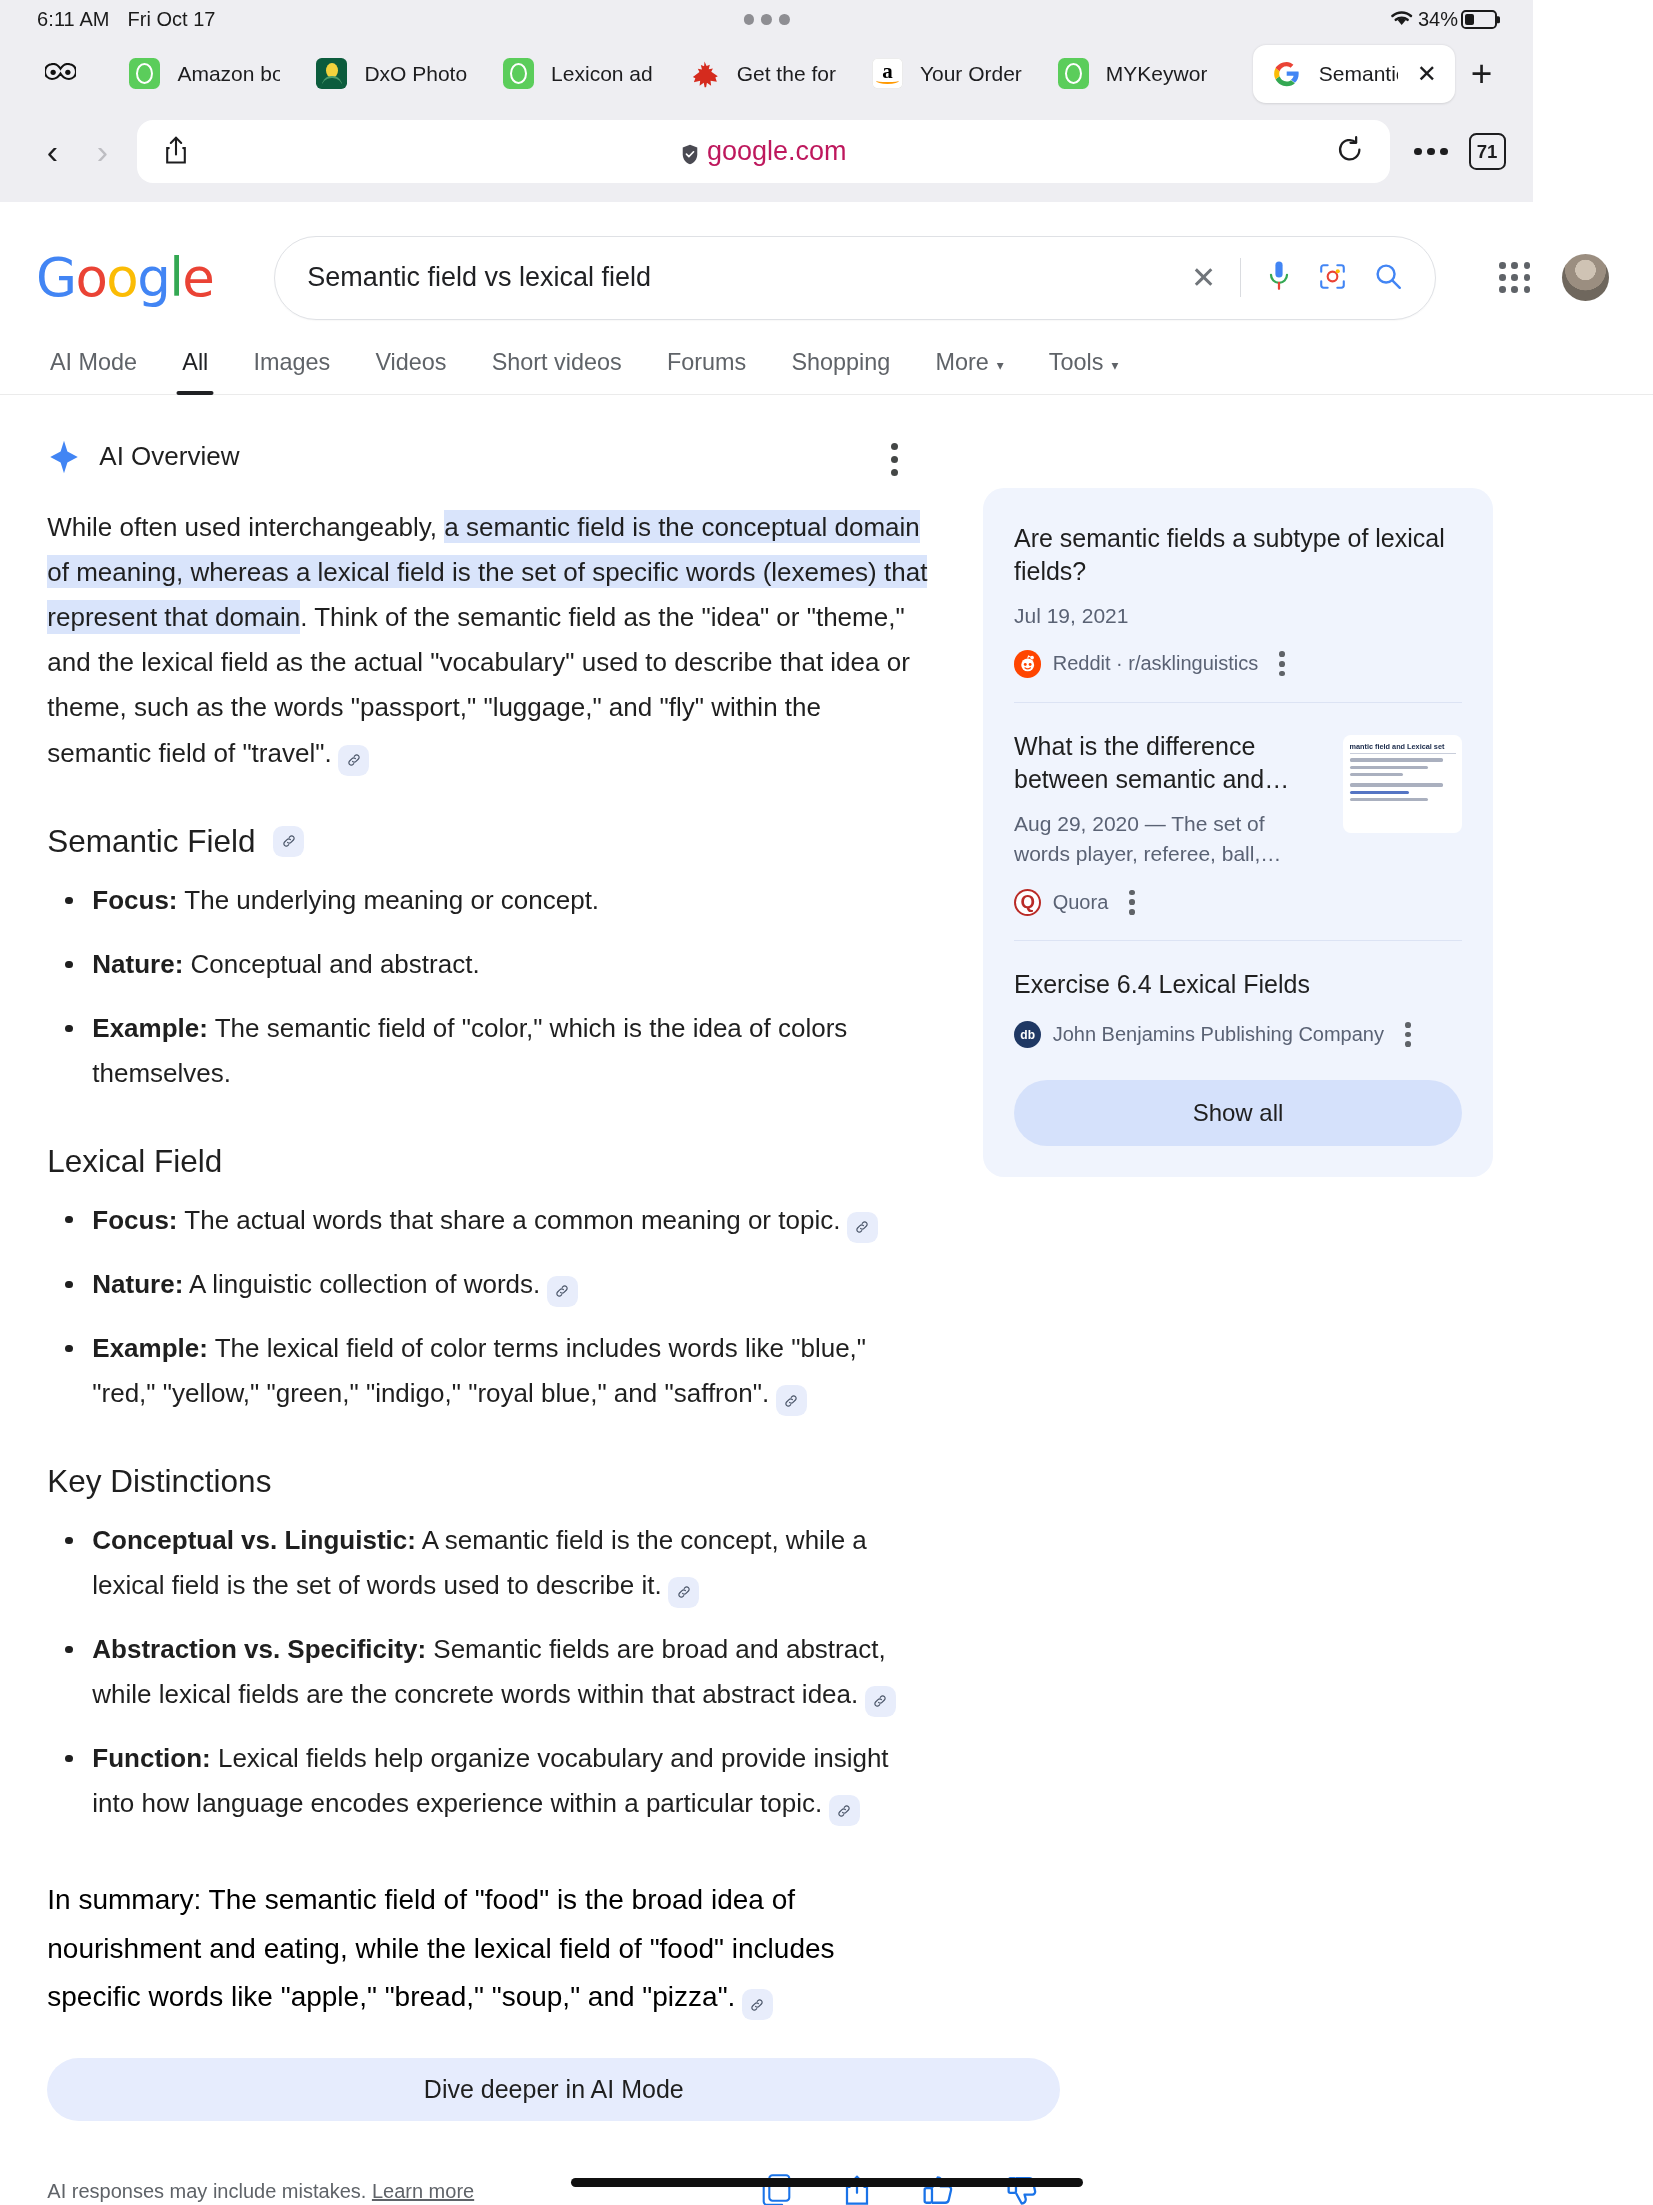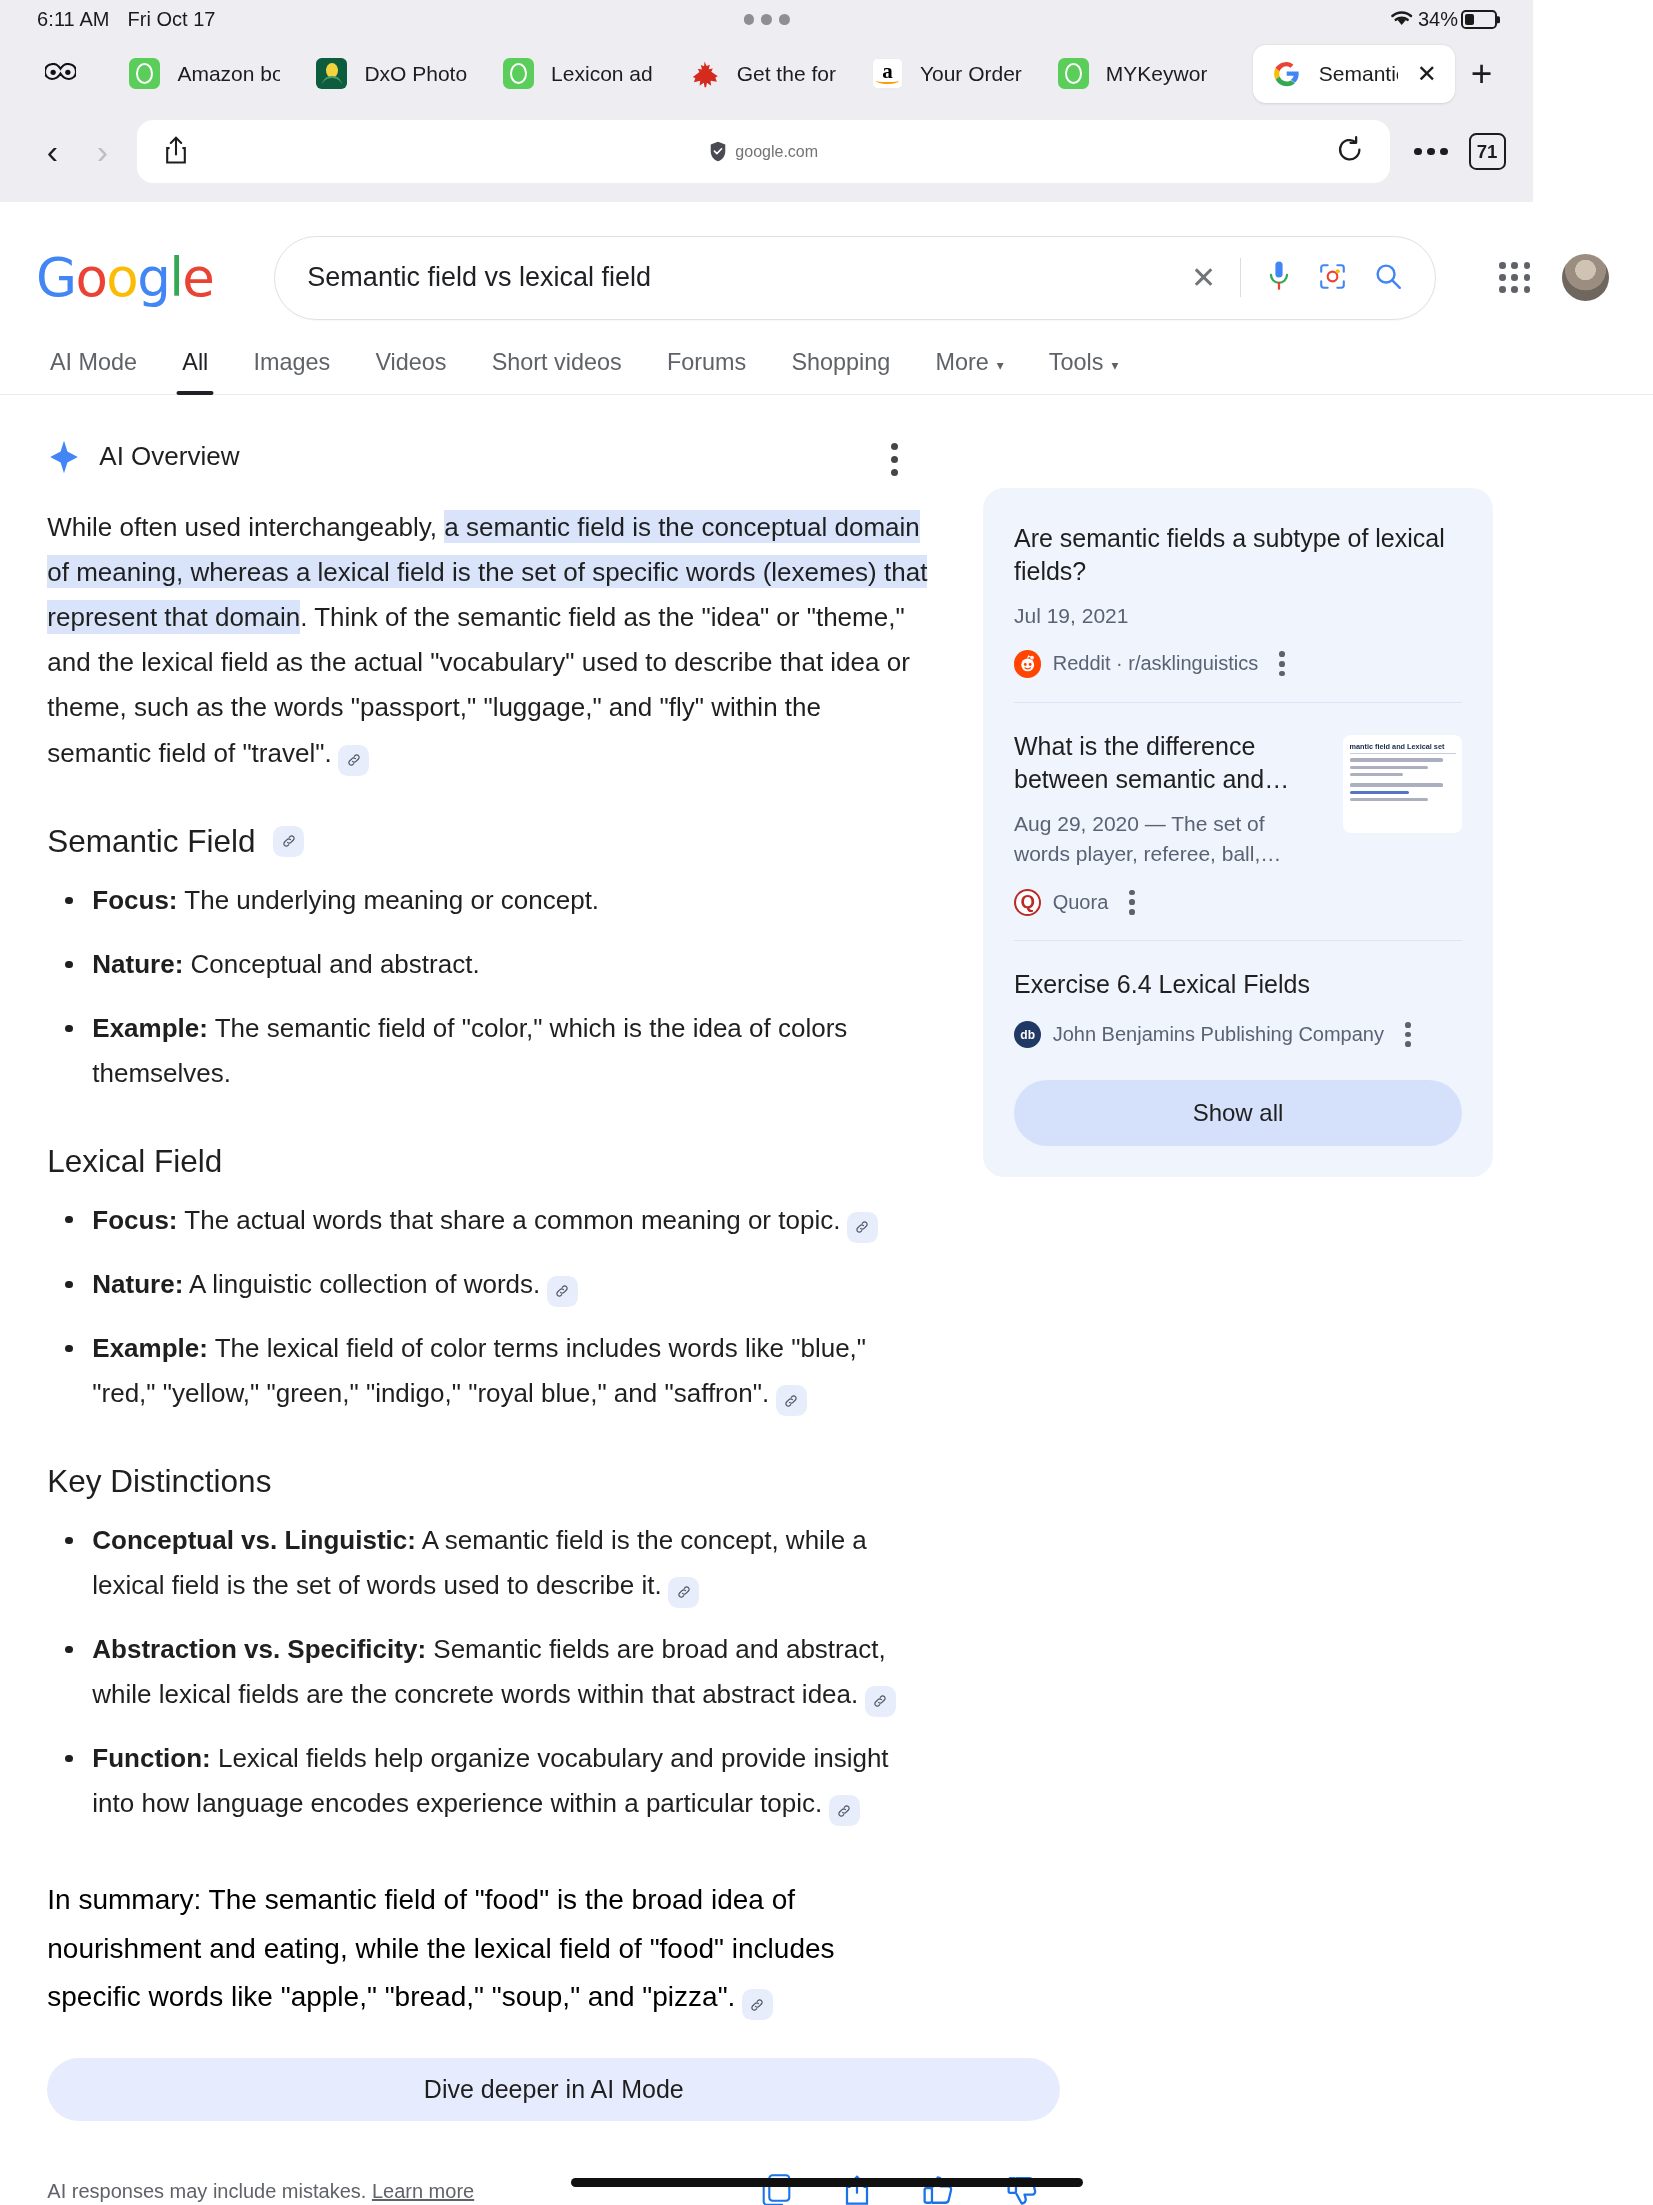--- a/index.html
+++ b/index.html
@@ -100,21 +100,21 @@
   }
   .nav-btn { width: 50px; text-align: center; font-size: 34px; color: #1d1d1f; font-weight: 300;}
   .nav-btn.disabled { color: #bdbdc2; }
   .urlbar {
     flex: 1; height: 63px; background: #fff; border-radius: 16px;
     display: flex; align-items: center; padding: 0 27.4px; position: relative;
     margin-left: 9.7px;
   }
   .url-center {
     position: absolute; left: 0; right: 0; text-align: center;
-    font-size: 16px; color: #737373; display: flex; align-items: center; justify-content: center; gap: 8px;
+    font-size: 27px; color: #be185d; display: flex; align-items: center; justify-content: center; gap: 8px;
   }
   .shield { width: 18px; height: 21px; }
   .share-icon { position: relative; z-index: 2; }
   .reload-icon { margin-left: auto; position: relative; z-index: 2; }
   .more-dots { display:flex; gap: 5.7px; margin-left: 24px; }
   .more-dots i { width: 7.3px; height: 7.3px; border-radius:50%; background:#1d1d1f; display:block;}
   .tabcount {
     margin-left: 21px; width: 37px; height: 37px; border: 2.4px solid #1d1d1f; border-radius: 7.3px;
     display:flex; align-items:center; justify-content:center; font-size: 18.6px; font-weight: 600; color:#1d1d1f;
   }

